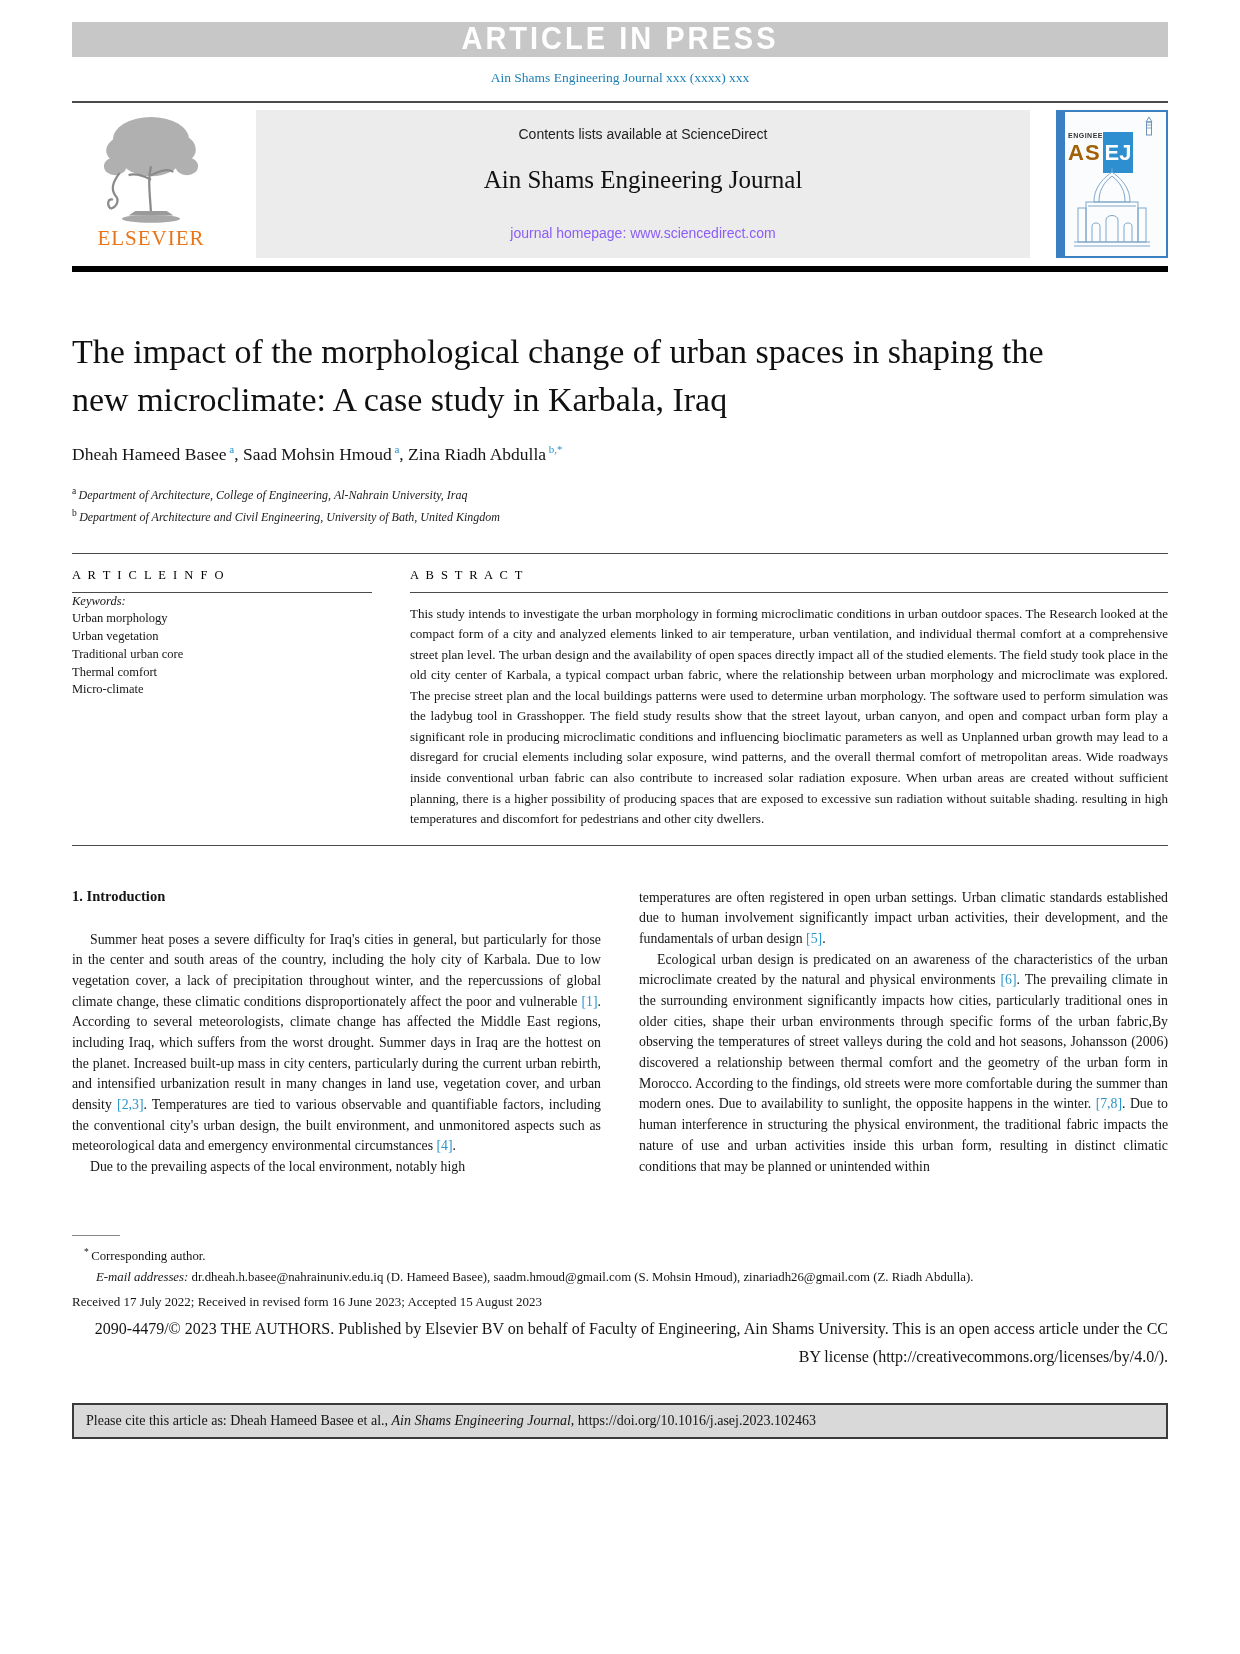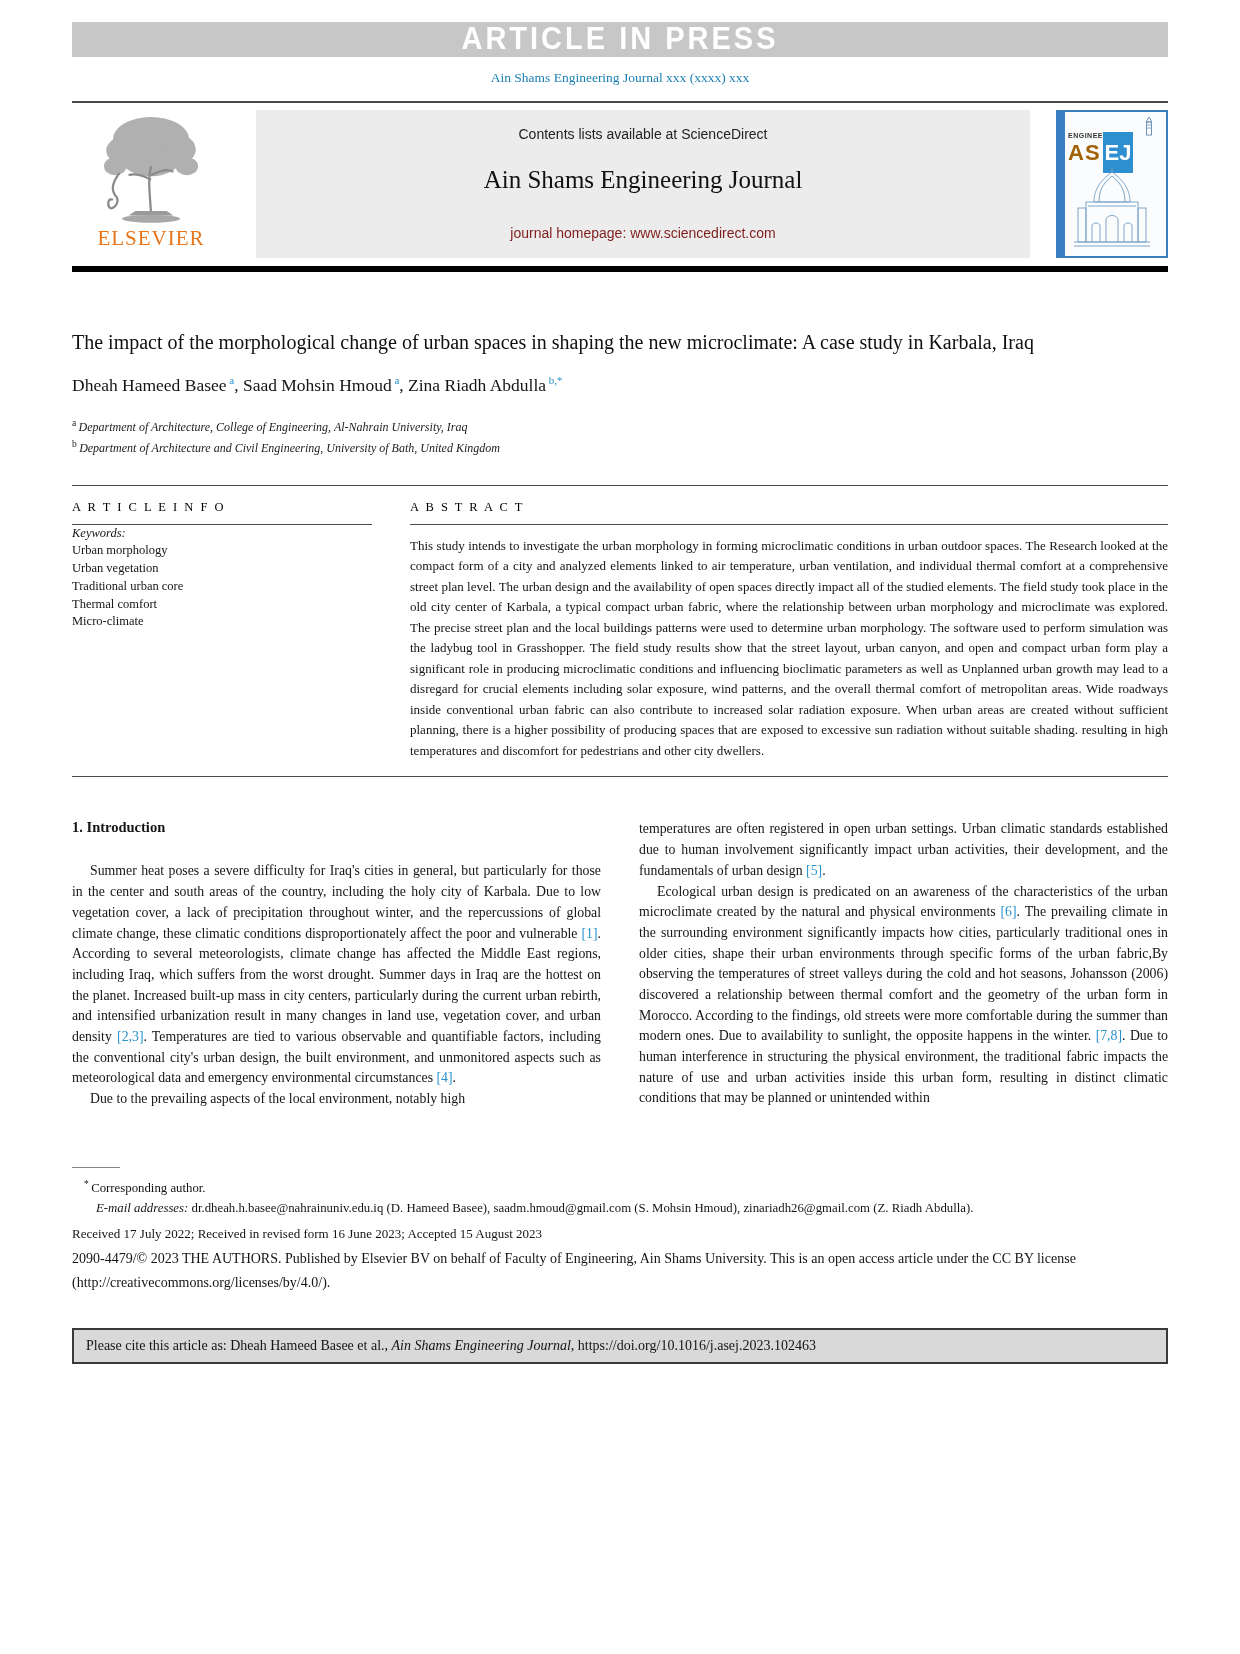--- a/index.html
+++ b/index.html
@@ -18,34 +18,34 @@
   .journal-ref { margin-top:13px; text-align:center; color:#1b7fb4; font-size:13.5px; }
 
   
   .rule-top { margin-top:15px; border-top:2px solid #4a4a4a; }
   .masthead { display:flex; margin-top:7px; height:148px; }
   .logo-block { width:158px; display:flex; flex-direction:column; align-items:center; justify-content:flex-start; }
   .logo-block .elsevier-word { font-family:"Liberation Serif", serif; color:#e8751a; font-size:21px; letter-spacing:1px; margin-top:-2px; }
   .gray-box { flex:1; background:#ececec; margin-left:26px; margin-right:26px; text-align:center; padding-top:16px; }
   .contents-line { font-family:"Liberation Sans", sans-serif; font-size:14px; color:#222; }
   .journal-title { font-size:25px; margin-top:24px; color:#111; }
-  .homepage-line { font-family:"Liberation Sans", sans-serif; font-size:14px; margin-top:31px; color:#7f1d1d; }
+  .homepage-line { font-family:"Liberation Sans", sans-serif; font-size:14px; margin-top:31px; color:#8b5cf6; }
   .link { color:#2a93cc; text-decoration:none; }
 
   .cover { width:112px; height:148px; border:2px solid #3a7fc1; background:#fbfcfd; position:relative; overflow:hidden; }
   .cover-strip { position:absolute; left:0; top:0; bottom:0; width:7px; background:#3a7fc1; }
   .cover-inner { position:absolute; left:10px; top:4px; right:3px; bottom:3px; }
   .cover-eng { font-family:"Liberation Sans", sans-serif; font-size:7px; letter-spacing:0.5px; color:#333; margin-top:16px; font-weight:700; }
   .cover-mark { margin-top:3px; font-family:"Liberation Sans", sans-serif; font-weight:700; font-size:22px; line-height:22px; }
   .cover-mark .as { color:#a16207; letter-spacing:1px; }
   .cover-mark .ej { color:#ffffff; background:#2e8fd0; padding:8px 2px; margin-left:2px; }
   .thick-bar { height:6px; background:#000; margin-top:8px; }
 
   
-  .art-title { margin-top:56px; font-size:20px; line-height:1.42; width:1010px; color:#101010; }
+  .art-title { margin-top:56px; font-size:34px; line-height:1.42; width:1010px; color:#101010; }
   .authors { margin-top:18px; font-size:17.5px; }
   .seg-sup { color:#2a93cc; vertical-align:super; font-size:11px; }
   .seg-supk { vertical-align:super; font-size:9.5px; font-style:normal; }
   .affils { margin-top:20px; font-size:12px; line-height:1.6; color:#1a1a1a; }
   .seg-i { font-style:italic; }
   .seg-cite { color:#2a93cc; }
 
   .rule-mid { border-top:1.5px solid #4a4a4a; margin-top:26px; }
 
   
@@ -67,21 +67,21 @@
   .body-p { font-size:13.8px; line-height:1.5; text-align:justify; margin:0; }
   .body-p.indent { text-indent:18px; }
 
   
   .fn-block { margin-top:57px; font-size:12.8px; line-height:1.6; }
   .fn-rule { width:48px; border-top:1.2px solid #888; margin-bottom:9px; }
   .fn-corresponding { padding-left:12px; }
   .fn-emails { text-indent:24px; text-align:justify; }
   .doi-line { margin-top:22px; font-size:12.8px; }
   .received-line { margin-top:7px; font-size:13px; }
-  .copyright { margin-top:5px; font-size:14px; line-height:1.75; }
+  .copyright { margin-top:5px; font-size:16px; line-height:1.75;text-align:right; }
 
   .cite-box { margin-top:32px; border:2px solid #3a3a3a; background:#d9d9d9; padding:8px 12px; font-size:14px; }
 
   
   .tree-svg { display:block; }
 </style>
 </head>
 <body>
 
 <div class="page">

